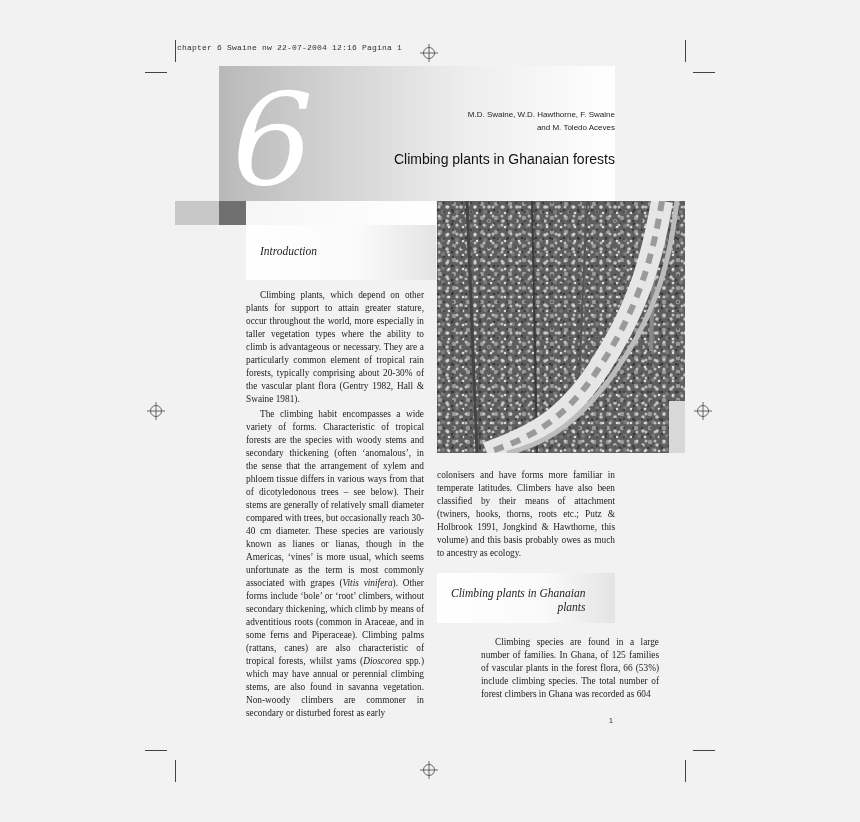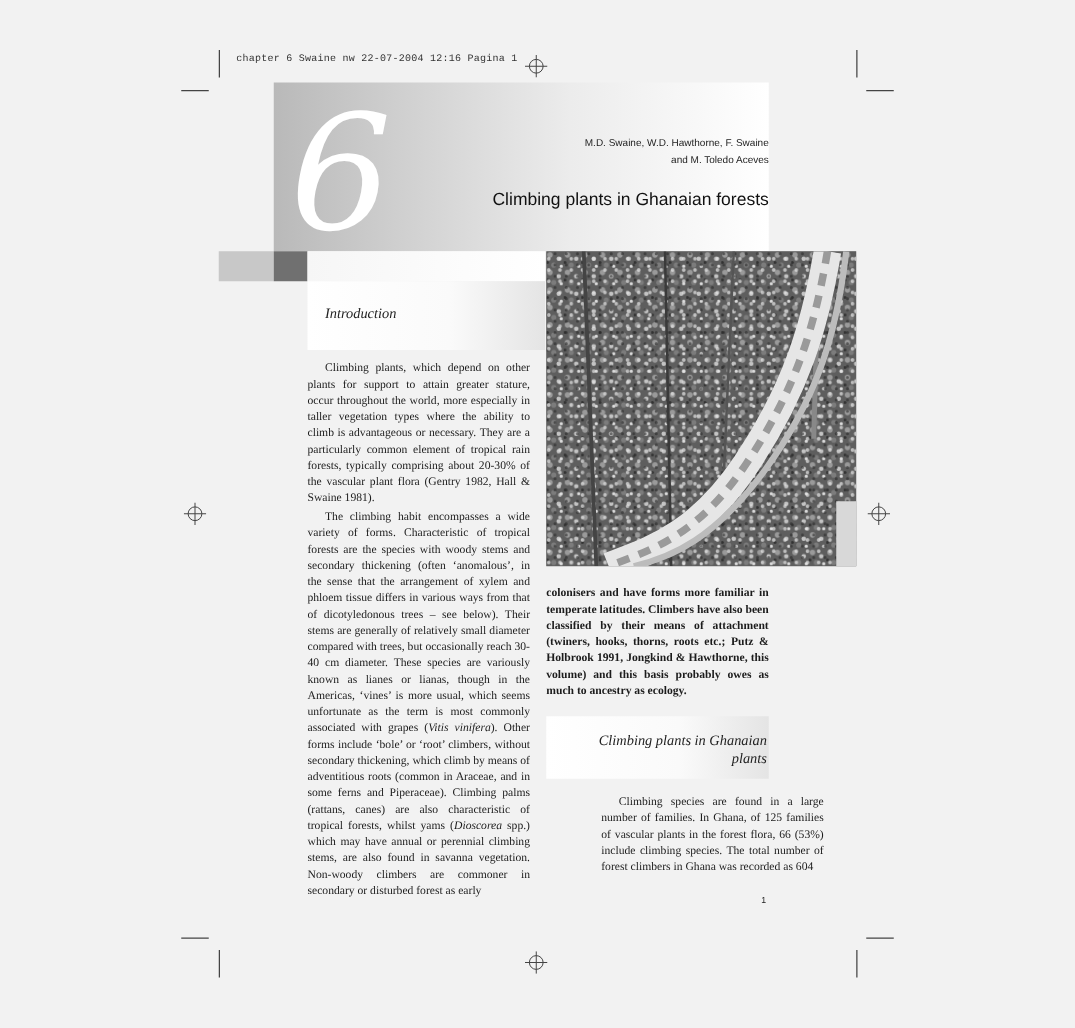--- a/index.html
+++ b/index.html
@@ -1,17 +1,17 @@
 <!DOCTYPE html>
 <html><head>
 <meta charset="utf-8">
 <style>
   html, body { margin:0; padding:0; }
   body { width:860px; height:822px; background:#f2f2f2; position:relative; overflow:hidden; font-family:"Liberation Serif", serif; color:#1a1a1a; }
-  .slug { position:absolute; left:177px; top:43px; font-family:"Liberation Mono", monospace; font-size:8px; color:#333; white-space:nowrap; letter-spacing:0.2px;padding-left:12px; }
+  .slug { position:absolute; left:177px; top:43px; font-family:"Liberation Mono", monospace; font-size:8px; color:#333; white-space:nowrap; letter-spacing:0.2px; }
   .crop { position:absolute; background:#444; }
   .reg { position:absolute; width:18px; height:18px; }
   .reg svg { width:18px; height:18px; display:block; }
 
   .banner { position:absolute; left:219px; top:66px; width:396px; height:135px;
     background:linear-gradient(to right, #b9b9b9 0%, #cfcfcf 25%, #ececec 60%, #ffffff 100%); }
   .big-num { position:absolute; left:232px; top:76px; font-family:"DejaVu Serif", serif; font-style:italic; font-size:128px; line-height:128px; color:#ffffff; }
   .authors { position:absolute; right:245px; top:108px; text-align:right; font-family:"Liberation Sans", sans-serif; font-size:8px; line-height:13px; color:#222; }
   .chap-title { position:absolute; right:245px; top:151px; font-family:"Liberation Sans", sans-serif; font-size:14px; color:#111; white-space:nowrap; }
 
@@ -20,21 +20,21 @@
   .sq3 { position:absolute; left:246px; top:201px; width:190px; height:24px; background:linear-gradient(to right,#f6f6f6,#ffffff); }
 
   .heading-box { position:absolute; background:linear-gradient(to right, #ffffff 0%, #fafafa 60%, #e4e4e4 100%);text-align:right; }
   .heading-box span { position:absolute; font-style:italic; font-size:11.5px; line-height:14px; color:#222; }
 
   .photo { position:absolute; left:437px; top:201px; width:248px; height:252px; overflow:hidden; background:#6e6e6e; }
   .photo svg { width:100%; height:100%; display:block; }
 
   .col { position:absolute; font-size:9.3px; line-height:13px; text-align:justify; color:#1c1c1c; }
   .col p { margin:0; text-indent:14px; }
-  .col .cont { text-indent:0;font-weight:bold; }
+  .col .cont { text-indent:0; }
   .col-left1 { left:246px; top:289px; width:178px; }
   .col-left2 { left:246px; top:408px; width:178px; }
   .col-right1 { left:437px; top:469px; width:178px; }
   .col-right2 { left:437px; top:636px; width:178px;margin-left:44px; }
   .folio { position:absolute; left:609px; top:717px; font-family:"Liberation Sans", sans-serif; font-size:7px; color:#222; }
   i { font-style:italic; }
 </style>
 </head>
 <body>
 
@@ -129,21 +129,21 @@
 </div>
 <div class="col col-left2">
   <p><span>The climbing habit encompasses a wide variety of forms. Characteristic of tropical forests are the species with woody stems and secondary thickening (often ‘anomalous’, in the sense that the arrangement of xylem and phloem tissue differs in various ways from that of dicotyledonous trees – see below). Their stems are generally of relatively small diameter compared with trees, but occasionally reach 30-40 cm diameter. These species are variously known as lianes or lianas, though in the Americas, ‘vines’ is more usual, which seems unfortunate as the term is most commonly associated with grapes (</span><i>Vitis vinifera</i><span>). Other forms include ‘bole’ or ‘root’ climbers, without secondary thickening, which climb by means of adventitious roots (common in Araceae, and in some ferns and Piperaceae). Climbing palms (rattans, canes) are also characteristic of tropical forests, whilst yams (</span><i>Dioscorea</i><span> spp.) which may have annual or perennial climbing stems, are also found in savanna vegetation. Non-woody climbers are commoner in secondary or disturbed forest as early</span></p>
 </div>
 
 <div class="col col-right1">
   <p class="cont">colonisers and have forms more familiar in temperate latitudes. Climbers have also been classified by their means of attachment (twiners, hooks, thorns, roots etc.; Putz &amp; Holbrook 1991, Jongkind &amp; Hawthorne, this volume) and this basis probably owes as much to ancestry as ecology.</p>
 </div>
 
 <div class="heading-box" style="left:437px;top:573px;width:178px;height:50px;">
-  <span style="left:14px;top:13px;margin-left:28px;">
+  <span style="left:14px;top:13px;">
     <span style="position:static;">Climbing plants in Ghanaian</span><br>
     <span style="position:static;">plants</span>
   </span>
 </div>
 
 <div class="col col-right2">
   <p>Climbing species are found in a large number of families. In Ghana, of 125 families of vascular plants in the forest flora, 66 (53%) include climbing species. The total number of forest climbers in Ghana was recorded as 604</p>
 </div>
 
 <div class="folio">1</div>

